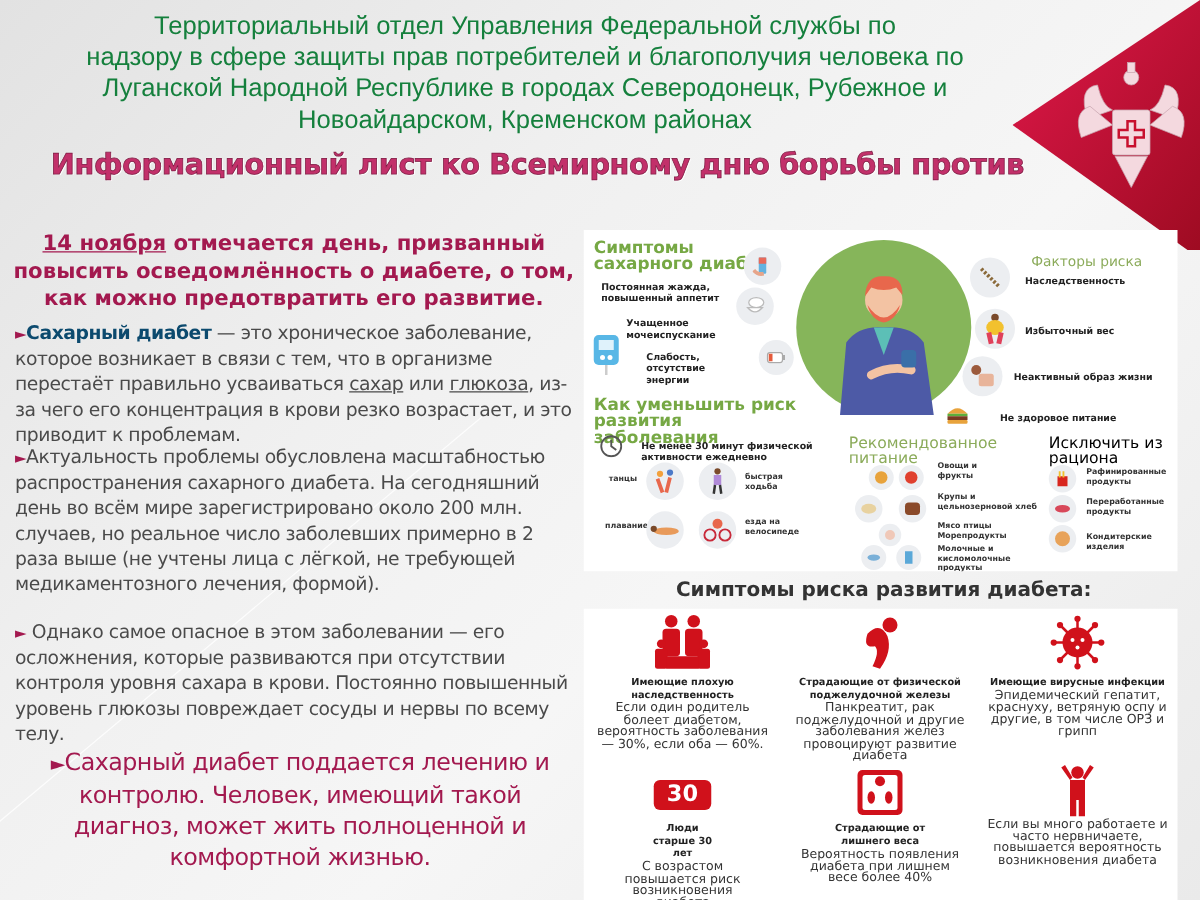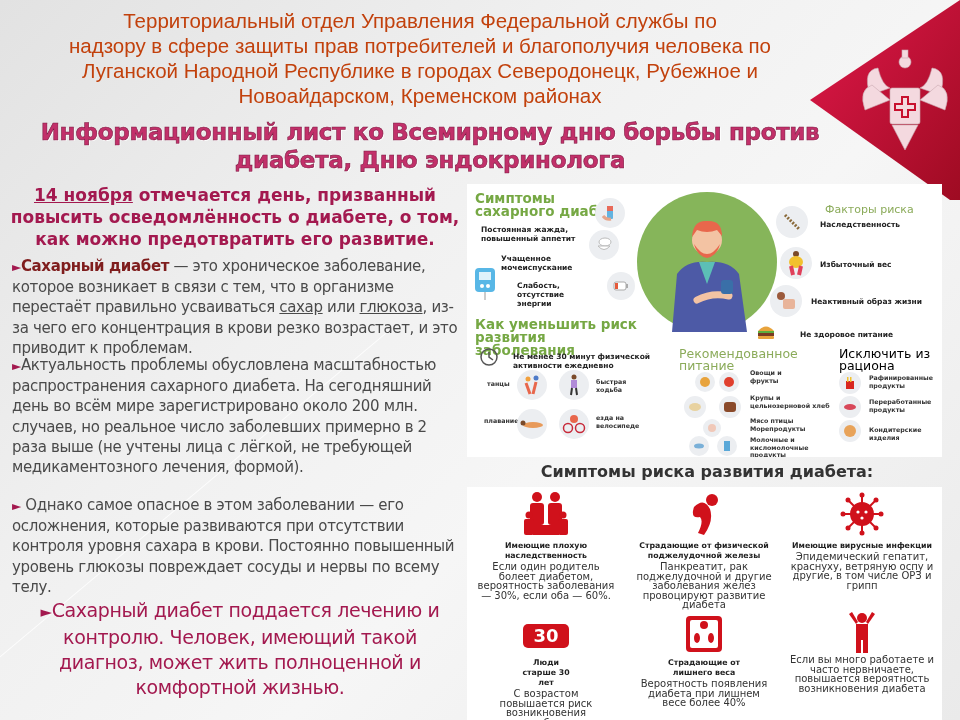--- a/index.html
+++ b/index.html
@@ -11,21 +11,21 @@
     color: #3a3a3a;
   }
   .bg-line {
     position: absolute; left: -40px; top: 690px; width: 560px; height: 1px;
     background: rgba(255,255,255,0.8); transform: rotate(-40deg); transform-origin: left;
   }
   
   .header-org {
     position: absolute; left: 20px; top: 8px; width: 800px;
     text-align: center; font-size: 20.5px; line-height: 25px;
-    color: #c2410c; font-family: "Liberation Sans", sans-serif;
+    color: #15803d; font-family: "Liberation Sans", sans-serif;
   }
   .header-title {
     position: absolute; left: 20px; top: 118px; width: 820px;
     text-align: center; font-size: 23px; line-height: 28px; font-weight: bold;
     color: #c2306a; font-family: "DejaVu Sans", sans-serif;
     -webkit-text-stroke: 0.6px #7a1a40;
     text-shadow: 1px 1px 0 #fff, 0 0 2px rgba(255,255,255,0.8);
     letter-spacing: -0.3px;
   }
   
@@ -38,21 +38,21 @@
     text-align: center; font-weight: bold; font-size: 17px; line-height: 22px;
     color: #a3194f; font-family: "DejaVu Sans", sans-serif;
   }
   .lead u { text-decoration: underline; }
   .para {
     position: absolute; left: 12px; width: 448px;
     font-size: 15px; line-height: 20.2px; color: #4a4a4a;
     font-family: "DejaVu Sans", sans-serif; letter-spacing: -0.35px;
   }
   .para .tri { color: #a3194f; font-size: 12px; }
-  .para b { color: #7f1d1d; }
+  .para b { color: #0c4a6e; }
   .para u { text-decoration: underline; }
   #p1 { top: 256px; }
   #p2 { top: 355px; }
   #p3 { top: 495px; }
   .closing {
     position: absolute; left: 20px; top: 598px; width: 440px;
     text-align: center; font-size: 19px; line-height: 25px; color: #a3194f;
     font-family: "DejaVu Sans", sans-serif; letter-spacing: -0.4px;
   }
   .closing .tri { font-size: 15px; }
@@ -107,21 +107,20 @@
 
 <div class="header-org">
   <div>Территориальный отдел Управления Федеральной службы по</div>
   <div>надзору в сфере защиты прав потребителей и благополучия человека по</div>
   <div>Луганской Народной Республике в городах Северодонецк, Рубежное и</div>
   <div>Новоайдарском, Кременском районах</div>
 </div>
 
 <div class="header-title">
   <div>Информационный лист ко Всемирному дню борьбы против</div>
-  <div>диабета, Дню эндокринолога</div>
 </div>
 
 <svg class="emblem-wedge" viewBox="0 0 150 200">
   <defs>
     <linearGradient id="wg" x1="0" y1="0" x2="1" y2="1">
       <stop offset="0" stop-color="#e0184a"></stop>
       <stop offset="1" stop-color="#9e0b22"></stop>
     </linearGradient>
   </defs>
   <polygon points="150,0 150,200 140,200 0,100 150,0" fill="url(#wg)"></polygon>

